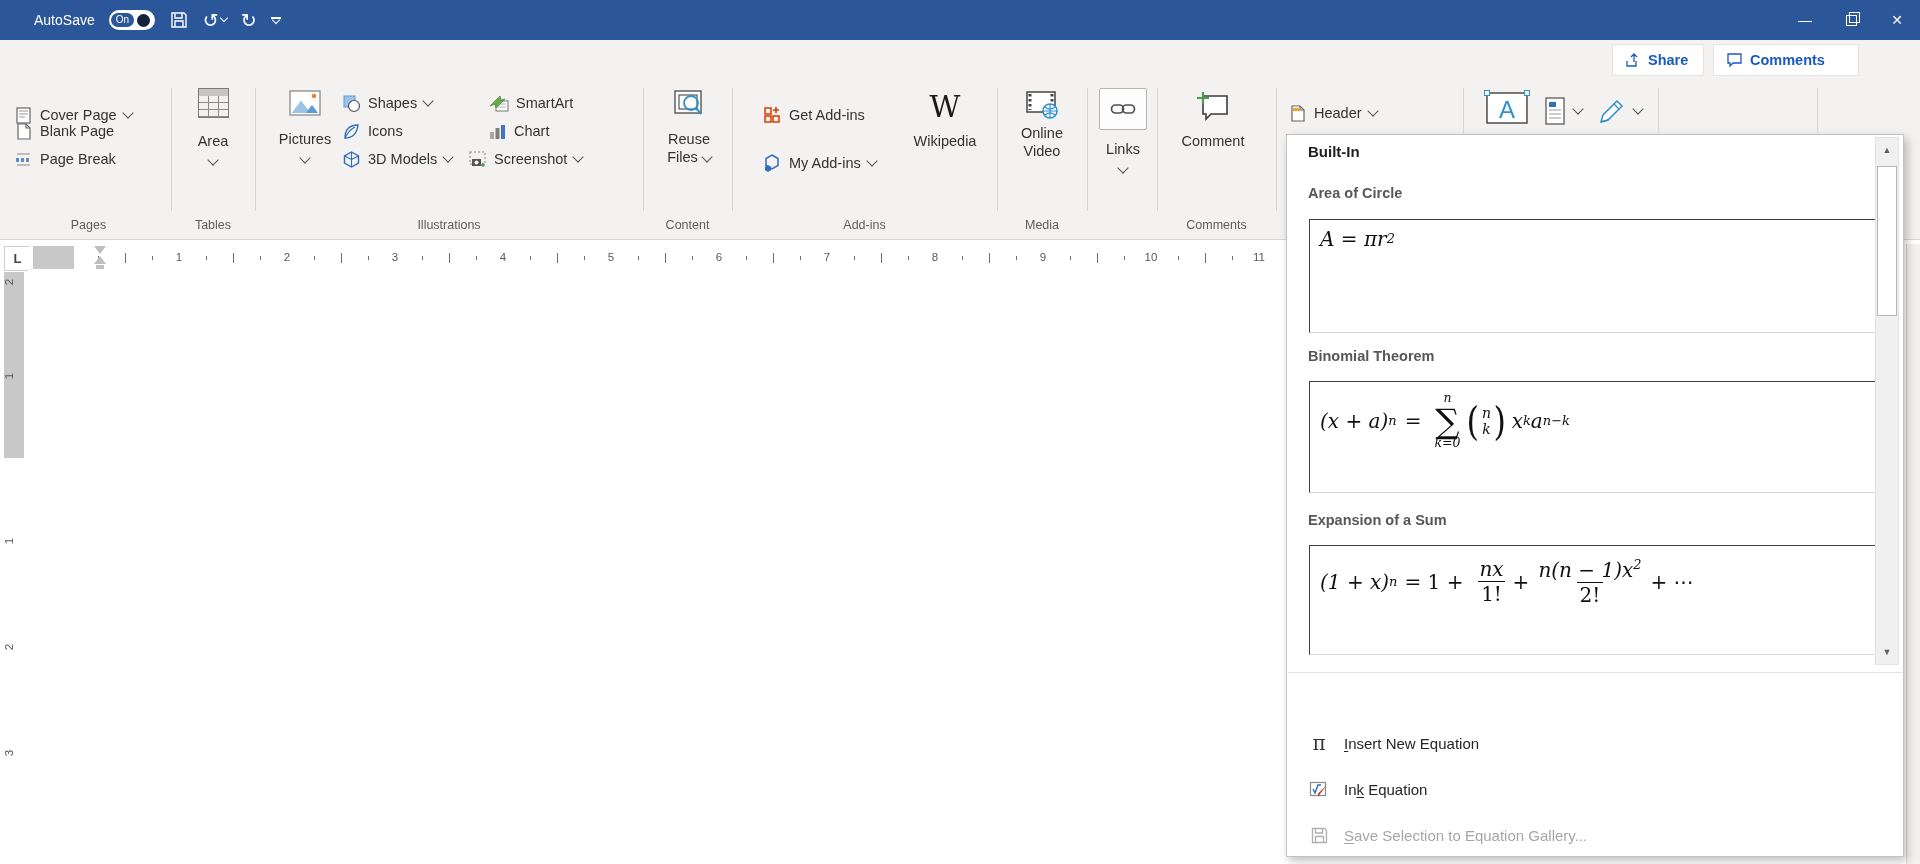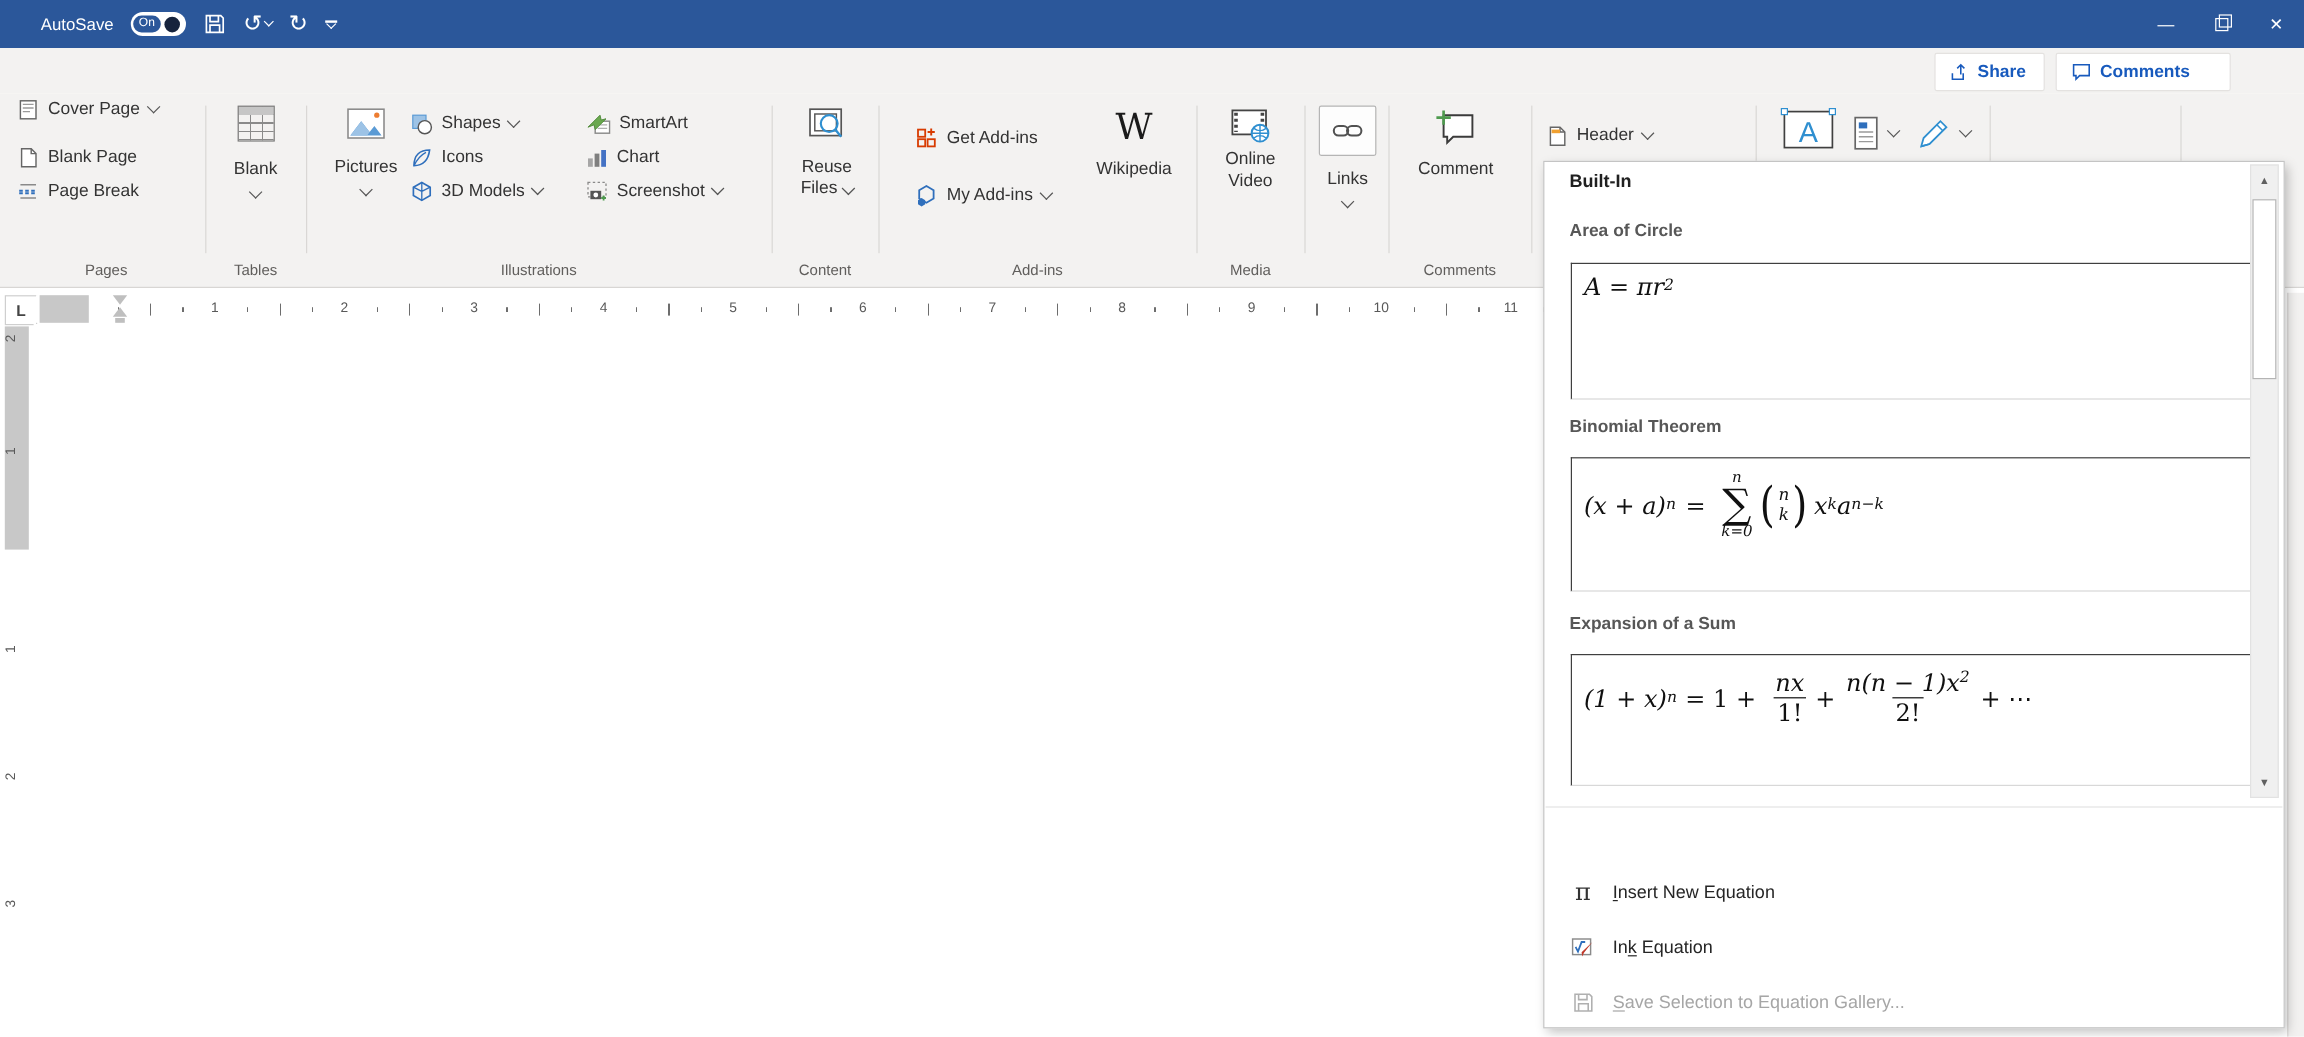--- a/index.html
+++ b/index.html
@@ -158,21 +158,21 @@
   <div class="rdiv" style="left:643px"></div>
   <div class="rdiv" style="left:732px"></div>
   <div class="rdiv" style="left:997px"></div>
   <div class="rdiv" style="left:1087px"></div>
   <div class="rdiv" style="left:1157px"></div>
   <div class="rdiv" style="left:1276px"></div>
   <div class="rdiv" style="left:1463px"></div>
   <div class="rdiv" style="left:1658px"></div>
   <div class="rdiv" style="left:1817px"></div>
 
-  <div class="sbtn" style="left:14px;top:0">
+  <div class="sbtn" style="left:14px;top:24px">
     <svg class="ic" width="19" height="19" viewBox="0 0 19 19">
         <rect x="3" y="2" width="13" height="15" fill="#fff" stroke="#666" stroke-width="1.2"></rect>
         <path d="M5 5h9M5 8h9M5 11h6" stroke="#9a9a9a" stroke-width="1.1"></path>
       </svg>
     <span>Cover Page</span>
       <span class="chv"></span>
   </div>
   <div class="sbtn" style="left:14px;top:40px">
     <svg class="ic" width="19" height="19" viewBox="0 0 19 19">
         <path d="M4 2h8l4 4v11H4z" fill="#fff" stroke="#666" stroke-width="1.2"></path>
@@ -185,21 +185,21 @@
         <path d="M3 4h13M3 15h13" stroke="#8a8a8a" stroke-width="1.2"></path>
         <path d="M2 9h3M7 9h3M12 9h3" stroke="#2f6fbc" stroke-width="1.6"></path>
         <path d="M2 11h3M7 11h3M12 11h3" stroke="#2f6fbc" stroke-width="1.6"></path>
       </svg>
     <span>Page Break</span>
   </div>
   <div class="glabel" style="left:6px;width:165px">Pages</div>
 
   <div class="bbtn" style="left:184px;top:10px;width:58px">
     <div style="width:31px;height:30px;border:1px solid #7a7a7a;box-sizing:border-box;background-image:linear-gradient(#c6c6c6 0 7px,rgba(0,0,0,0) 7px),repeating-linear-gradient(to right,rgba(0,0,0,0) 0 9px,#8a8a8a 9px 10px),repeating-linear-gradient(to bottom,rgba(0,0,0,0) 0 6px,#8a8a8a 6px 7px);"></div>
-    <div class="blab" style="margin-top:14px">Blank</div>
+    <div class="blab" style="margin-top:14px">Area</div>
     <span class="chv" style="margin-top:6px"></span>
   </div>
   <div class="glabel" style="left:171px;width:84px">Tables</div>
 
   <div class="bbtn" style="left:276px;top:10px;width:58px">
     <svg width="34" height="30" viewBox="0 0 34 30">
         <rect x="2" y="3" width="30" height="24" fill="#fff" stroke="#8a8a8a" stroke-width="1.3"></rect>
         <path d="M4 25l9-12 7 9 4-5 6 8z" fill="#5b9bd5"></path>
         <path d="M4 25l9-12 7 9-2 3z" fill="#9dc3e6"></path>
         <circle cx="26" cy="8" r="2.2" fill="#ed7d31"></circle>
@@ -239,21 +239,21 @@
     <span>SmartArt</span>
   </div>
   <div class="sbtn" style="left:488px;top:40px">
     <svg class="ic" width="19" height="19" viewBox="0 0 19 19">
         <rect x="2" y="10" width="4" height="7" fill="#a6a6a6"></rect>
         <rect x="7.5" y="6" width="4" height="11" fill="#7f7f7f"></rect>
         <rect x="13" y="3" width="4" height="14" fill="#4472c4"></rect>
       </svg>
     <span>Chart</span>
   </div>
-  <div class="sbtn" style="left:488px;top:68px">
+  <div class="sbtn" style="left:468px;top:68px">
     <svg class="ic" width="19" height="19" viewBox="0 0 19 19">
         <rect x="2" y="2" width="15" height="12" fill="none" stroke="#8a8a8a" stroke-width="1.1" stroke-dasharray="2 2"></rect>
         <rect x="4" y="9" width="9" height="7" fill="#555"></rect>
         <circle cx="8.5" cy="12.5" r="2" fill="#fff"></circle>
         <path d="M15 13v4M13 15h4" stroke="#4e9a4e" stroke-width="1.5"></path>
       </svg>
     <span>Screenshot</span>
       <span class="chv"></span>
   </div>
   <div class="glabel" style="left:255px;width:388px">Illustrations</div>

